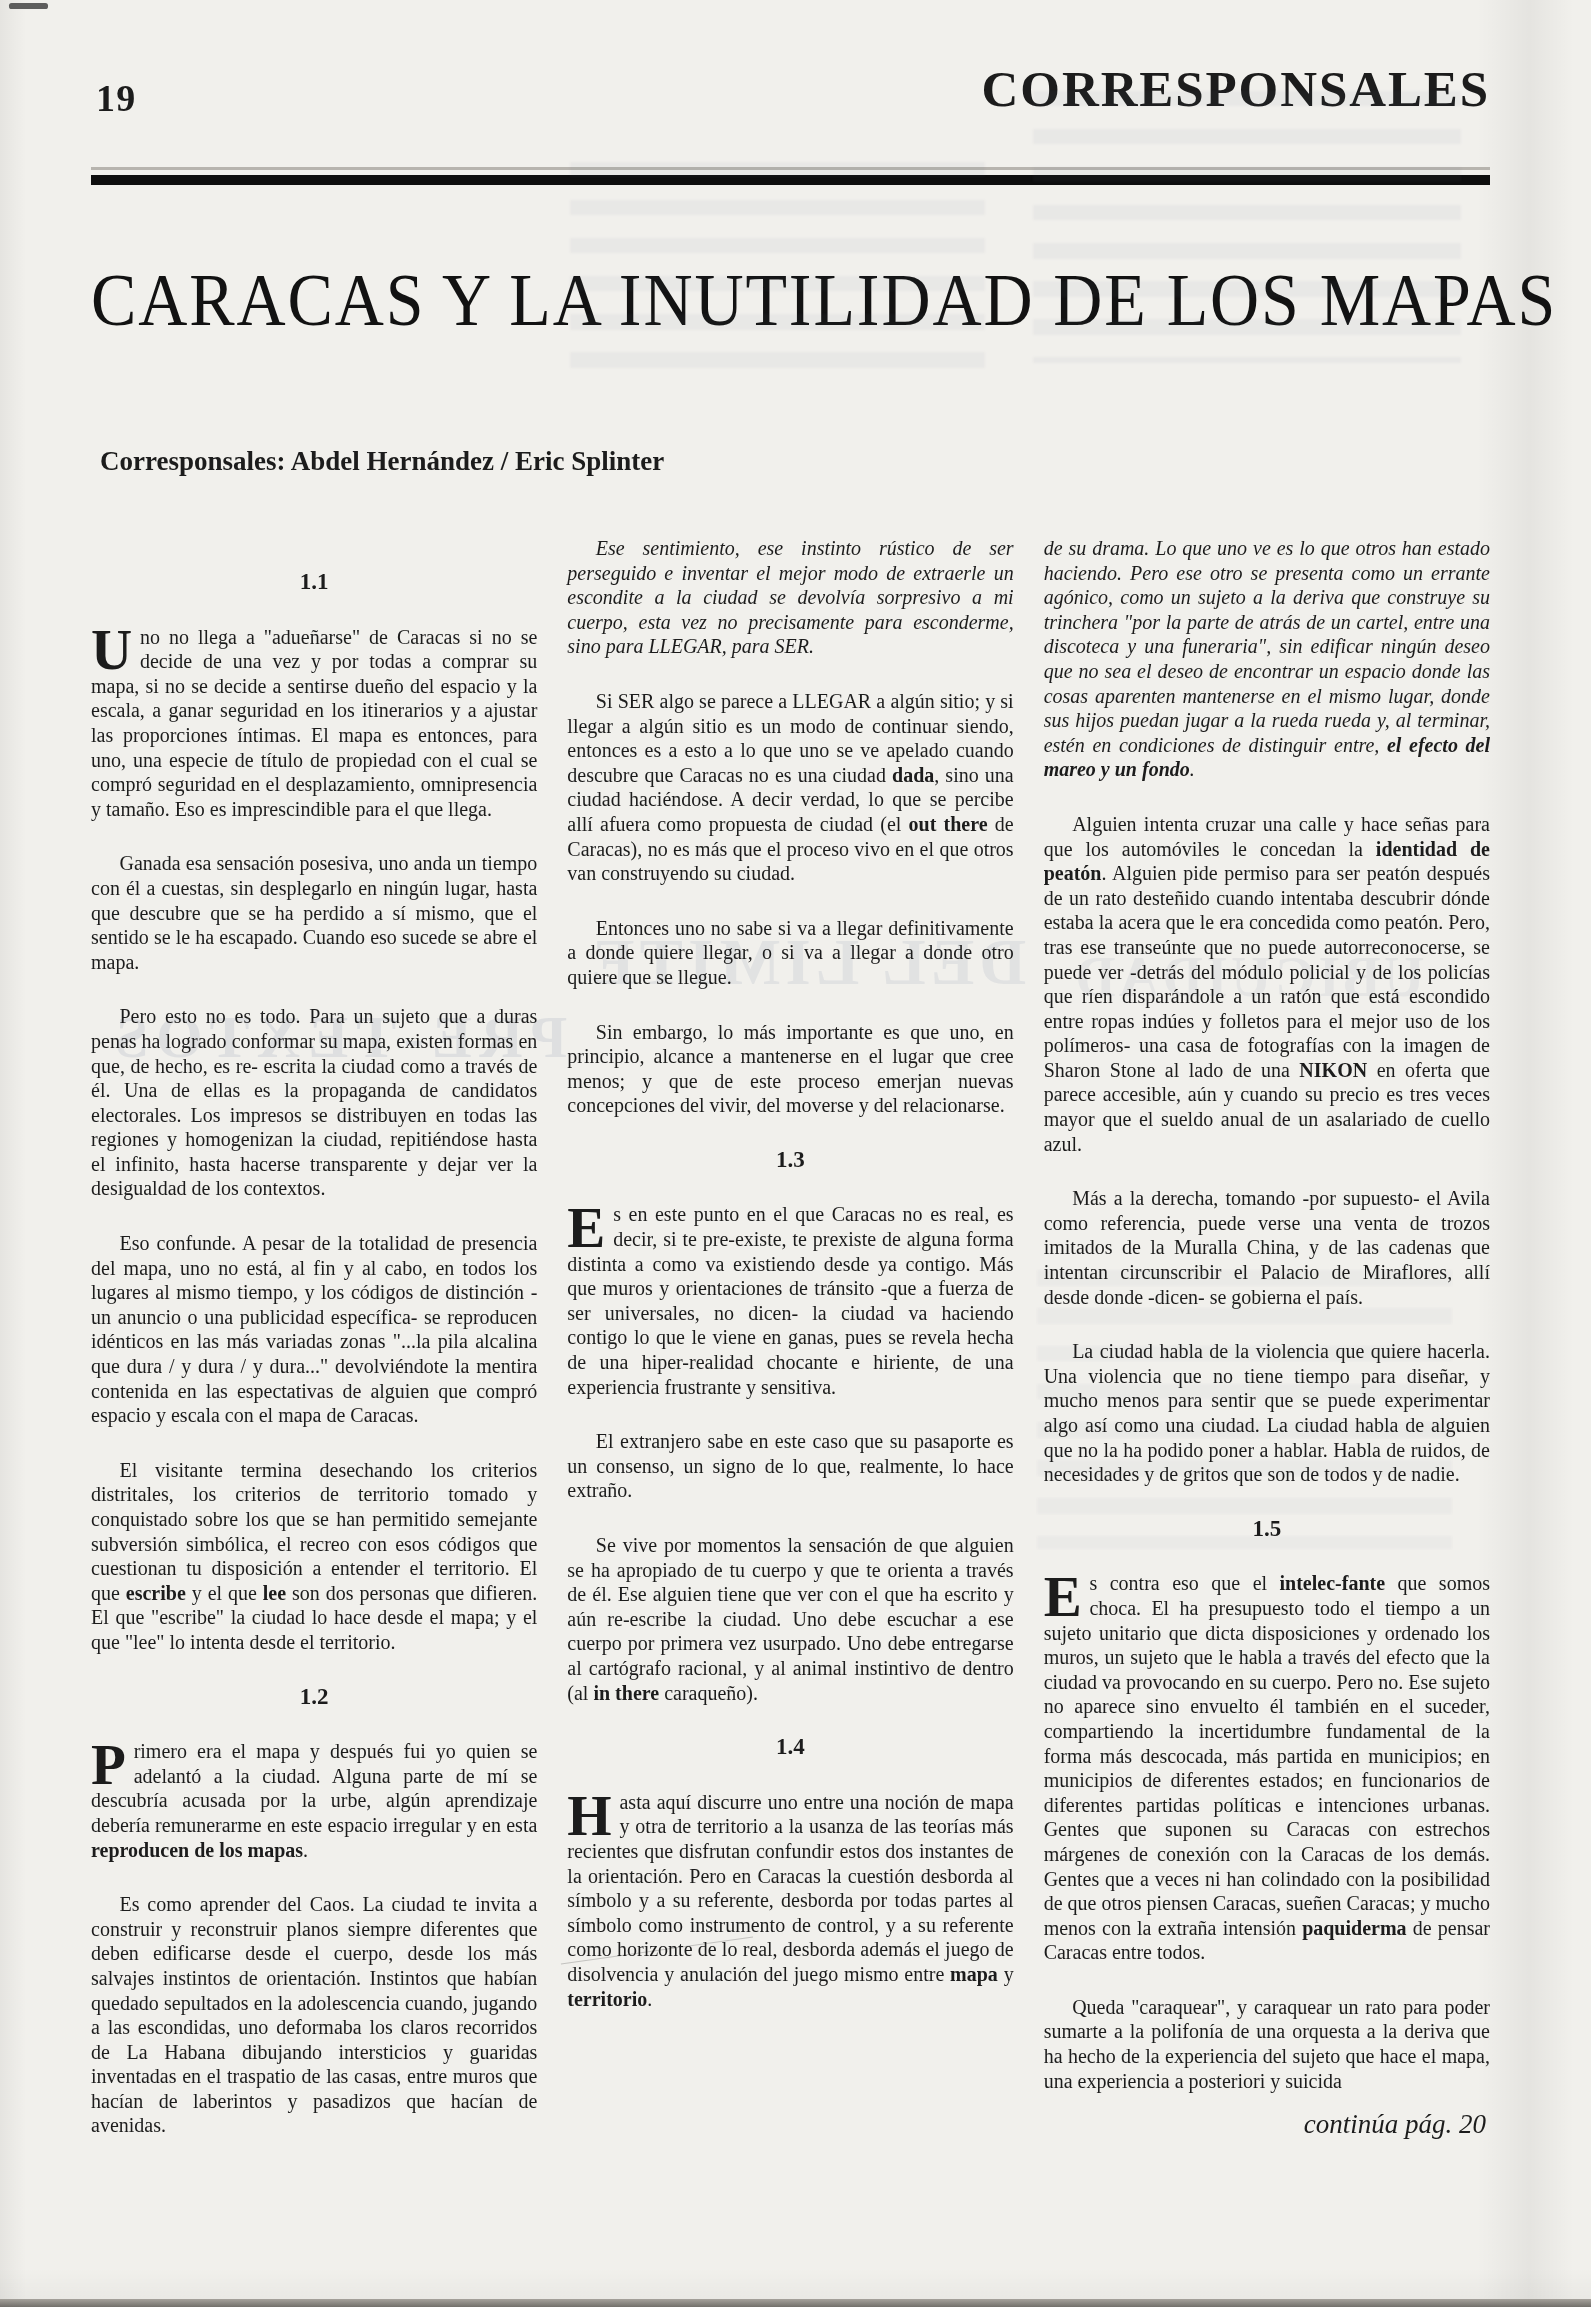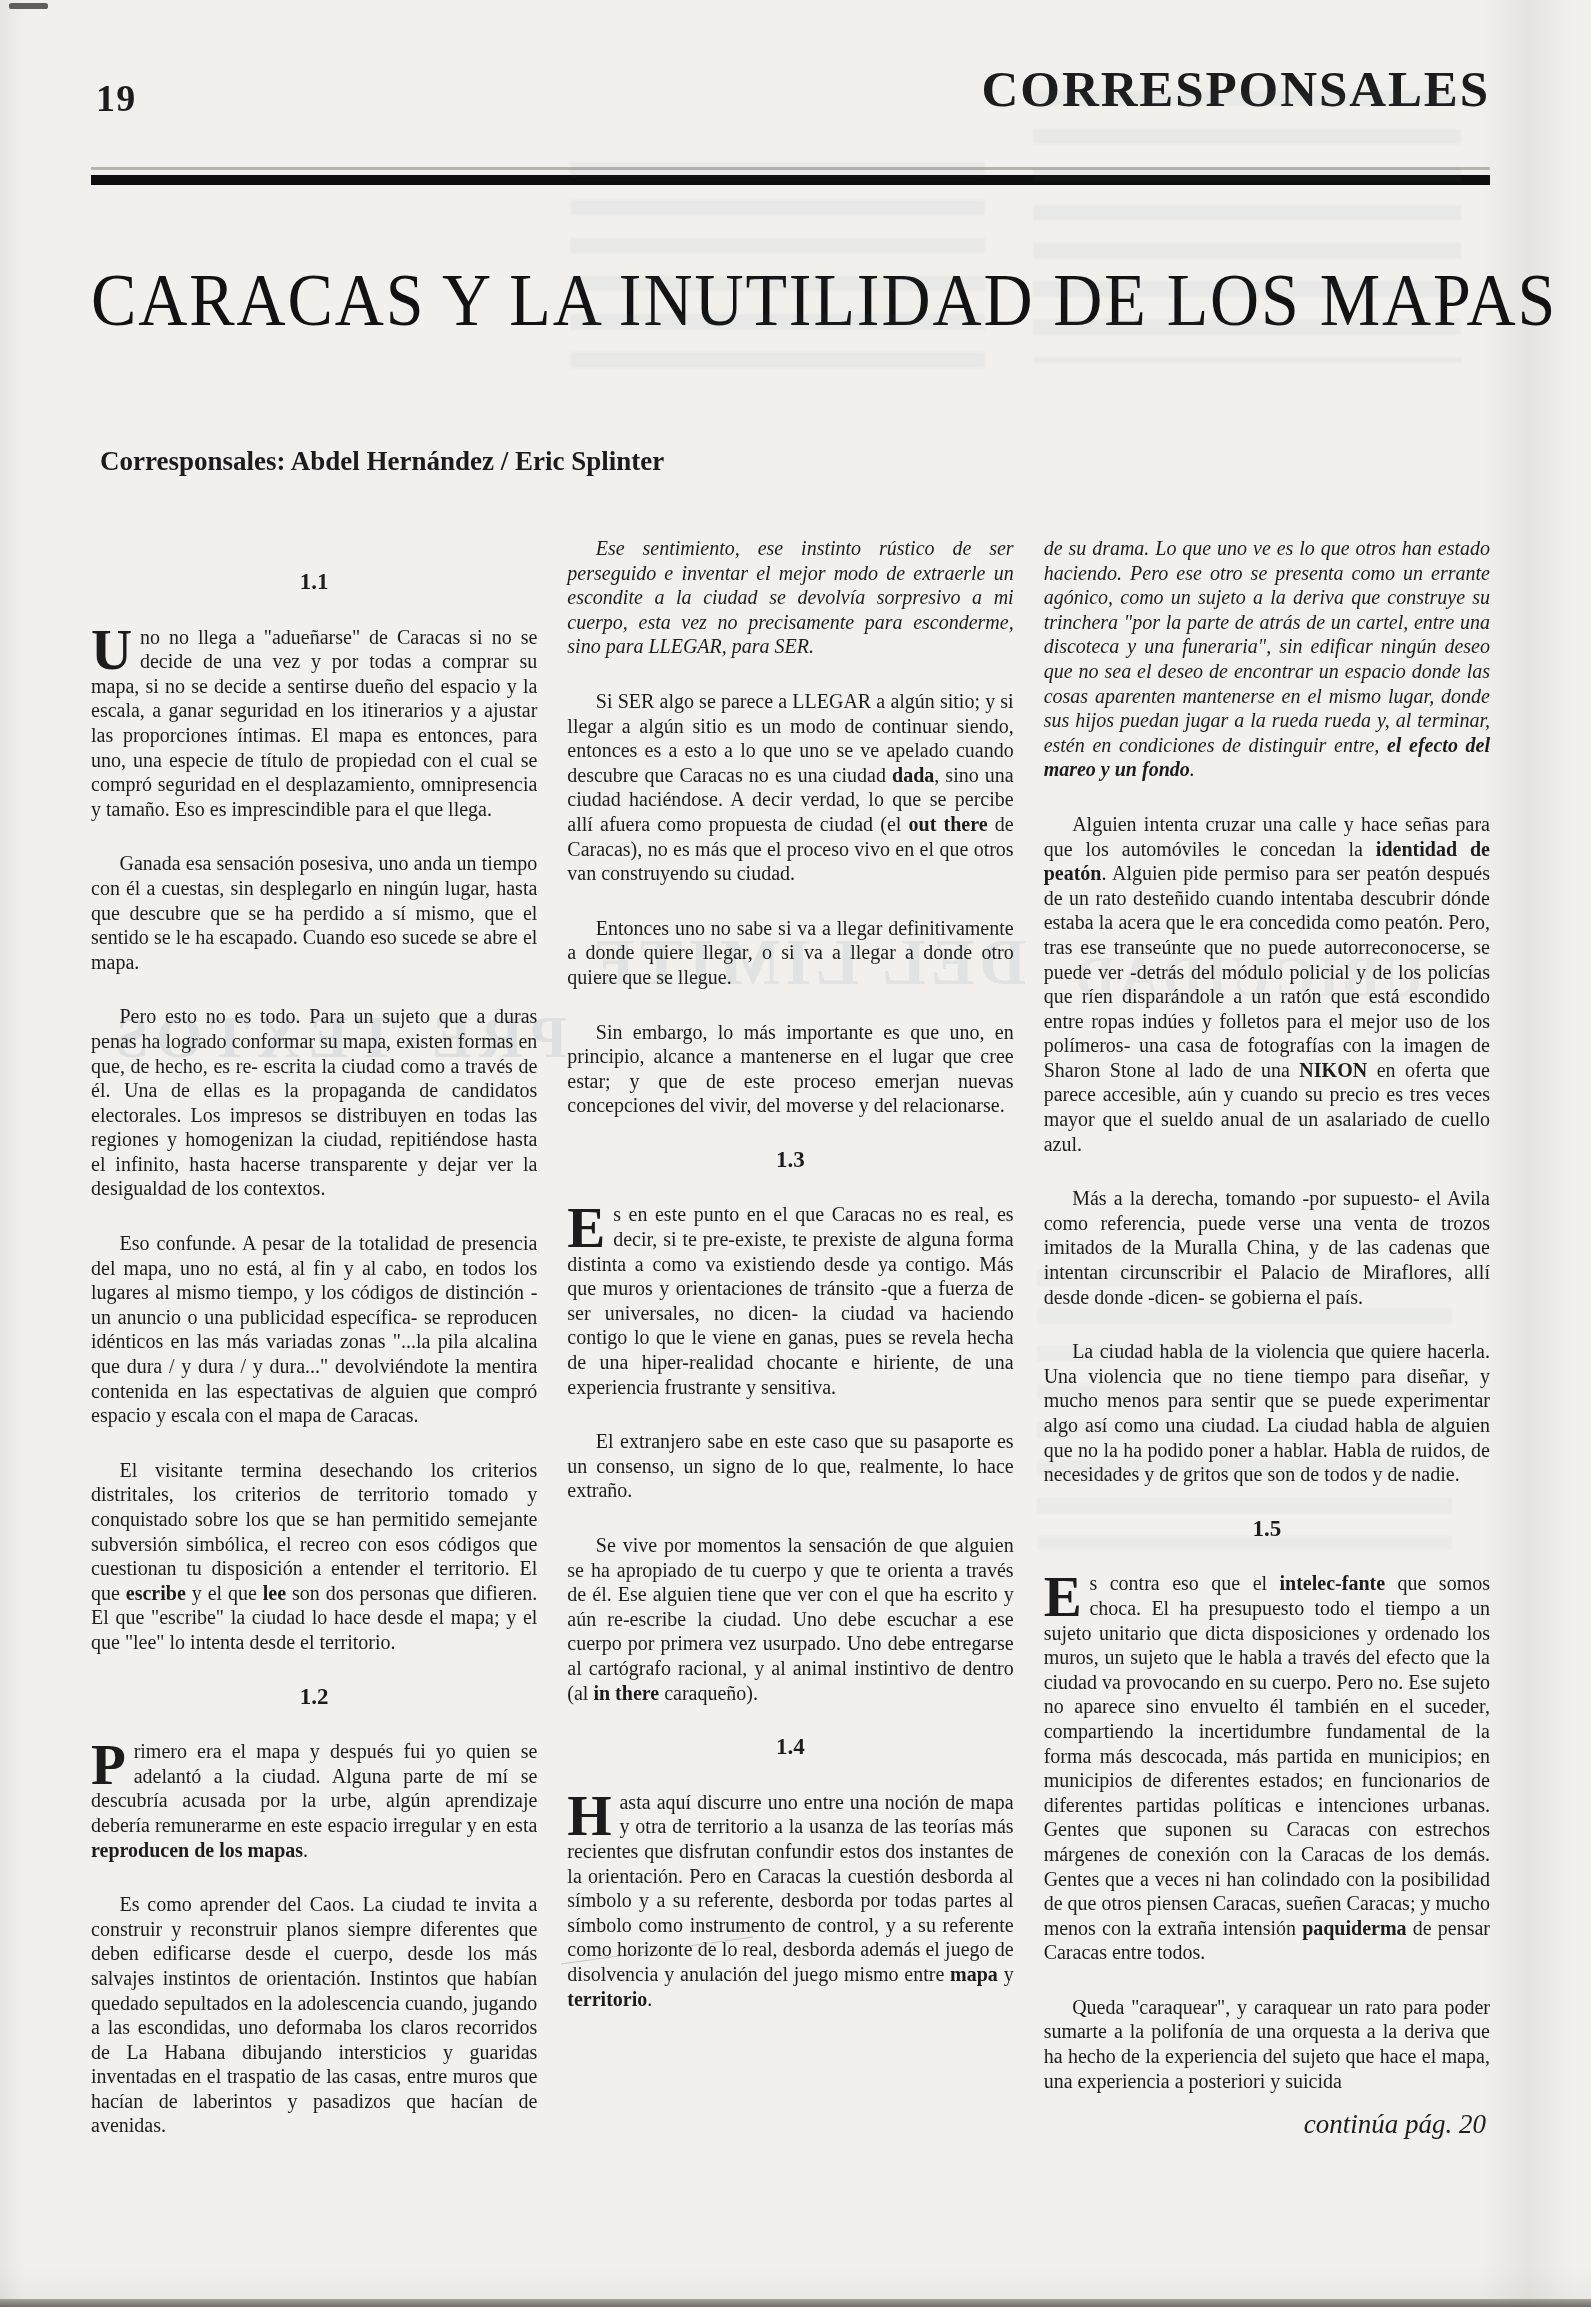--- a/index.html
+++ b/index.html
@@ -92,21 +92,21 @@
         <p class="para indent">Eso confunde. A pesar de la totalidad de presencia del mapa, uno no está, al fin y al cabo, en todos los lugares al mismo tiempo, y los códigos de distinción -un anuncio o una publicidad específica- se reproducen idénticos en las más variadas zonas "...la pila alcalina que dura / y dura / y dura..." devolviéndote la mentira contenida en las espectativas de alguien que compró espacio y escala con el mapa de Caracas.</p>
         <p class="para indent">El visitante termina desechando los criterios distritales, los criterios de territorio tomado y conquistado sobre los que se han permitido semejante subversión simbólica, el recreo con esos códigos que cuestionan tu disposición a entender el territorio. El que <b>escribe</b> y el que <b>lee</b> son dos personas que difieren. El que "escribe" la ciudad lo hace desde el mapa; y el que "lee" lo intenta desde el territorio.</p>
         <div class="sec-head">1.2</div>
         <p class="para"><span class="dropcap">P</span>rimero era el mapa y después fui yo quien se adelantó a la ciudad. Alguna parte de mí se descubría acusada por la urbe, algún aprendizaje debería remunerarme en este espacio irregular y en esta <b>reproducen de los mapas</b>.</p>
         <p class="para indent">Es como aprender del Caos. La ciudad te invita a construir y reconstruir planos siempre diferentes que deben edificarse desde el cuerpo, desde los más salvajes instintos de orientación. Instintos que habían quedado sepultados en la adolescencia cuando, jugando a las escondidas, uno deformaba los claros recorridos de La Habana dibujando intersticios y guaridas inventadas en el traspatio de las casas, entre muros que hacían de laberintos y pasadizos que hacían de avenidas.</p>
       </div>
     <div class="col">
         <p class="para indent">Ese sentimiento, ese instinto rústico de ser perseguido e inventar el mejor modo de extraerle un escondite a la ciudad se devolvía sorpresivo a mi cuerpo, esta vez no precisamente para esconderme, sino para LLEGAR, para SER.</p>
         <p class="para indent">Si SER algo se parece a LLEGAR a algún sitio; y si llegar a algún sitio es un modo de continuar siendo, entonces es a esto a lo que uno se ve apelado cuando descubre que Caracas no es una ciudad <b>dada</b>, sino una ciudad haciéndose. A decir verdad, lo que se percibe allí afuera como propuesta de ciudad (el <b>out there</b> de Caracas), no es más que el proceso vivo en el que otros van construyendo su ciudad.</p>
         <p class="para indent">Entonces uno no sabe si va a llegar definitivamente a donde quiere llegar, o si va a llegar a donde otro quiere que se llegue.</p>
-        <p class="para indent">Sin embargo, lo más importante es que uno, en principio, alcance a mantenerse en el lugar que cree estar; y que de este proceso emerjan nuevas concepciones del vivir, del moverse y del relacionarse.</p>
+        <p class="para indent">Sin embargo, lo más importante es que uno, en principio, alcance a mantenerse en el lugar que cree menos; y que de este proceso emerjan nuevas concepciones del vivir, del moverse y del relacionarse.</p>
         <div class="sec-head">1.3</div>
         <p class="para"><span class="dropcap">E</span>s en este punto en el que Caracas no es real, es decir, si te pre-existe, te prexiste de alguna forma distinta a como va existiendo desde ya contigo. Más que muros y orientaciones de tránsito -que a fuerza de ser universales, no dicen- la ciudad va haciendo contigo lo que le viene en ganas, pues se revela hecha de una hiper-realidad chocante e hiriente, de una experiencia frustrante y sensitiva.</p>
         <p class="para indent">El extranjero sabe en este caso que su pasaporte es un consenso, un signo de lo que, realmente, lo hace extraño.</p>
         <p class="para indent">Se vive por momentos la sensación de que alguien se ha apropiado de tu cuerpo y que te orienta a través de él. Ese alguien tiene que ver con el que ha escrito y aún re-escribe la ciudad. Uno debe escuchar a ese cuerpo por primera vez usurpado. Uno debe entregarse al cartógrafo racional, y al animal instintivo de dentro (al <b>in there</b> caraqueño).</p>
         <div class="sec-head">1.4</div>
         <p class="para"><span class="dropcap">H</span>asta aquí discurre uno entre una noción de mapa y otra de territorio a la usanza de las teorías más recientes que disfrutan confundir estos dos instantes de la orientación. Pero en Caracas la cuestión desborda al símbolo y a su referente, desborda por todas partes al símbolo como instrumento de control, y a su referente como horizonte de lo real, desborda además el juego de disolvencia y anulación del juego mismo entre <b>mapa</b> y <b>territorio</b>.</p>
       </div>
     <div class="col">
         <p class="para">de su drama. Lo que uno ve es lo que otros han estado haciendo. Pero ese otro se presenta como un errante agónico, como un sujeto a la deriva que construye su trinchera "por la parte de atrás de un cartel, entre una discoteca y una funeraria", sin edificar ningún deseo que no sea el deseo de encontrar un espacio donde las cosas aparenten mantenerse en el mismo lugar, donde sus hijos puedan jugar a la rueda rueda y, al terminar, estén en condiciones de distinguir entre, <b>el efecto del mareo y un fondo</b>.</p>
         <p class="para indent">Alguien intenta cruzar una calle y hace señas para que los automóviles le concedan la <b>identidad de peatón</b>. Alguien pide permiso para ser peatón después de un rato desteñido cuando intentaba descubrir dónde estaba la acera que le era concedida como peatón. Pero, tras ese transeúnte que no puede autorreconocerse, se puede ver -detrás del módulo policial y de los policías que ríen disparándole a un ratón que está escondido entre ropas indúes y folletos para el mejor uso de los polímeros- una casa de fotografías con la imagen de Sharon Stone al lado de una <b>NIKON</b> en oferta que parece accesible, aún y cuando su precio es tres veces mayor que el sueldo anual de un asalariado de cuello azul.</p>

